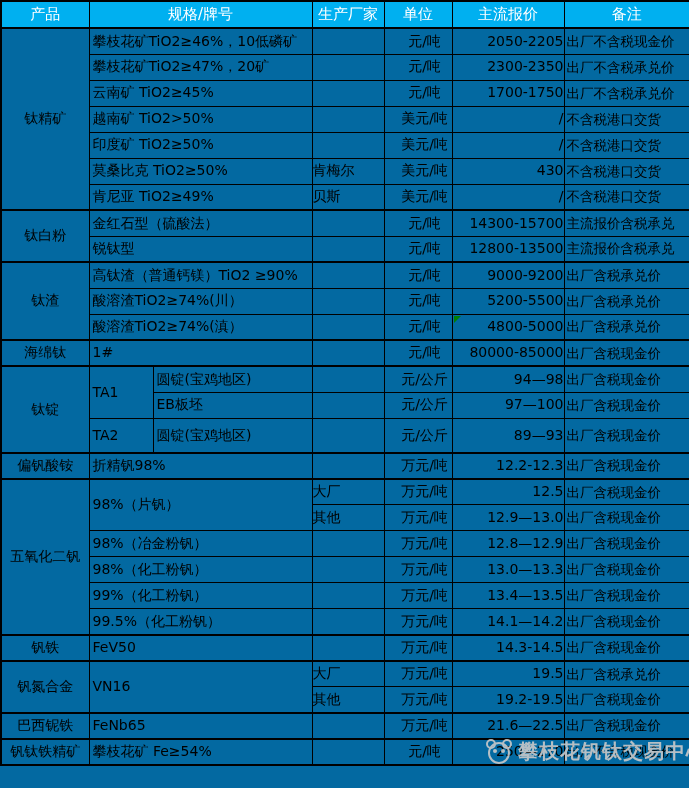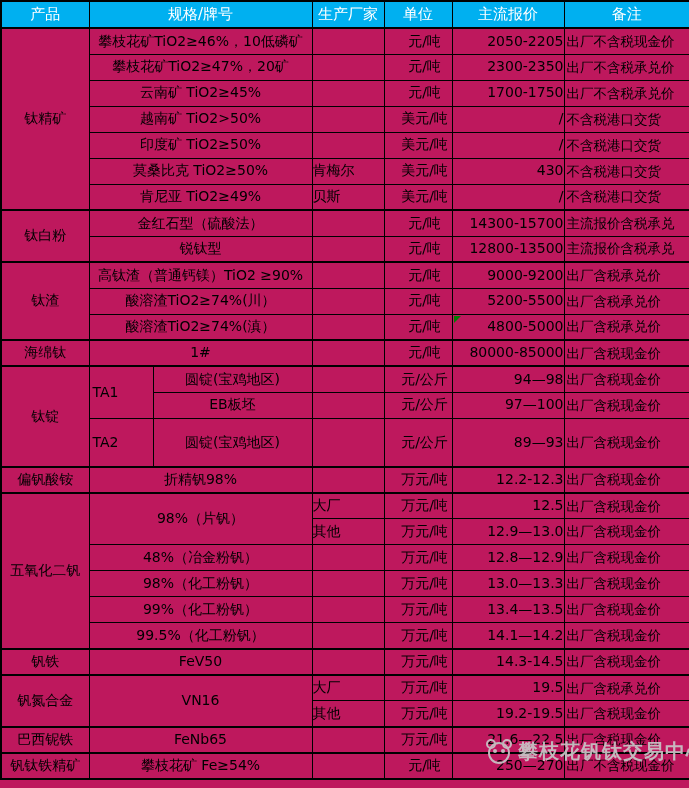--- a/index.html
+++ b/index.html
@@ -5,21 +5,21 @@
   html, body {
     margin: 0;
     padding: 0;
     background: #ffffff;
     font-family: "DejaVu Sans", "Liberation Sans", sans-serif;
   }
   .page {
     position: relative;
     width: 689px;
     height: 788px;
-    background: #be185d;
+    background: #0369a1;
     overflow: hidden;
   }
   table.price-table {
     border-collapse: collapse;
     table-layout: fixed;
     width: 689px;
     border: 2px solid var(--border, #000);
   }
   .price-table th, .price-table td {
     border: 1px solid var(--border, #000);
@@ -34,22 +34,22 @@
   .price-table tbody tr { height: 26px; }
   .price-table thead th {
     background: var(--header_bg, #00B0F0);
     color: var(--header_text, #fff);
     font-weight: normal;
     font-size: 15px;
     text-align: center;
   }
   tr.sec > td { border-top: 2px solid var(--border, #000); }
   td.product { text-align: center; }
-  td.spec    { text-align: center; padding: 0 3px; }
-  td.grade   { text-align: left; padding: 16px 3px; }
+  td.spec    { text-align: left; padding: 0 3px; }
+  td.grade   { text-align: left; padding: 9px 3px; }
   td.maker   { }
   td.unit    { text-align: center; padding-left: 13px; }
   td.price   { text-align: right; position: relative; }
   td.note    { text-align: left; padding: 0 2px; font-size: 13.5px; }
   .corner-marker {
     position: absolute;
     top: 1px; left: 1px;
     width: 0; height: 0;
     border-top: 7px solid var(--marker_green, #008000);
     border-right: 7px solid transparent;
@@ -235,21 +235,21 @@
       <td class="price">12.5</td>
       <td class="note">出厂含税现金价</td>
     </tr>
     <tr>
       <td class="maker">其他</td>
       <td class="unit">万元/吨</td>
       <td class="price">12.9—13.0</td>
       <td class="note">出厂含税现金价</td>
     </tr>
     <tr>
-      <td class="spec" colspan="2">48%（冶金粉钒）</td>
+      <td class="spec" colspan="2">98%（冶金粉钒）</td>
       <td class="maker"></td>
       <td class="unit">万元/吨</td>
       <td class="price">12.8—12.9</td>
       <td class="note">出厂含税现金价</td>
     </tr>
     <tr>
       <td class="spec" colspan="2">98%（化工粉钒）</td>
       <td class="maker"></td>
       <td class="unit">万元/吨</td>
       <td class="price">13.0—13.3</td>

